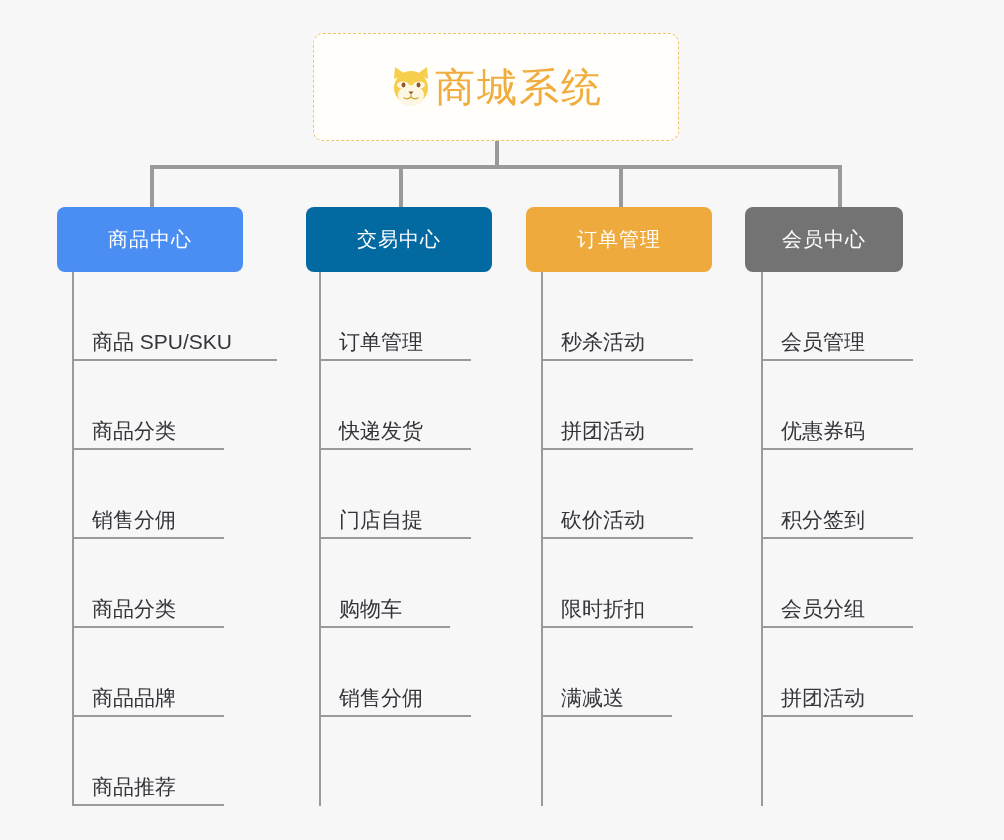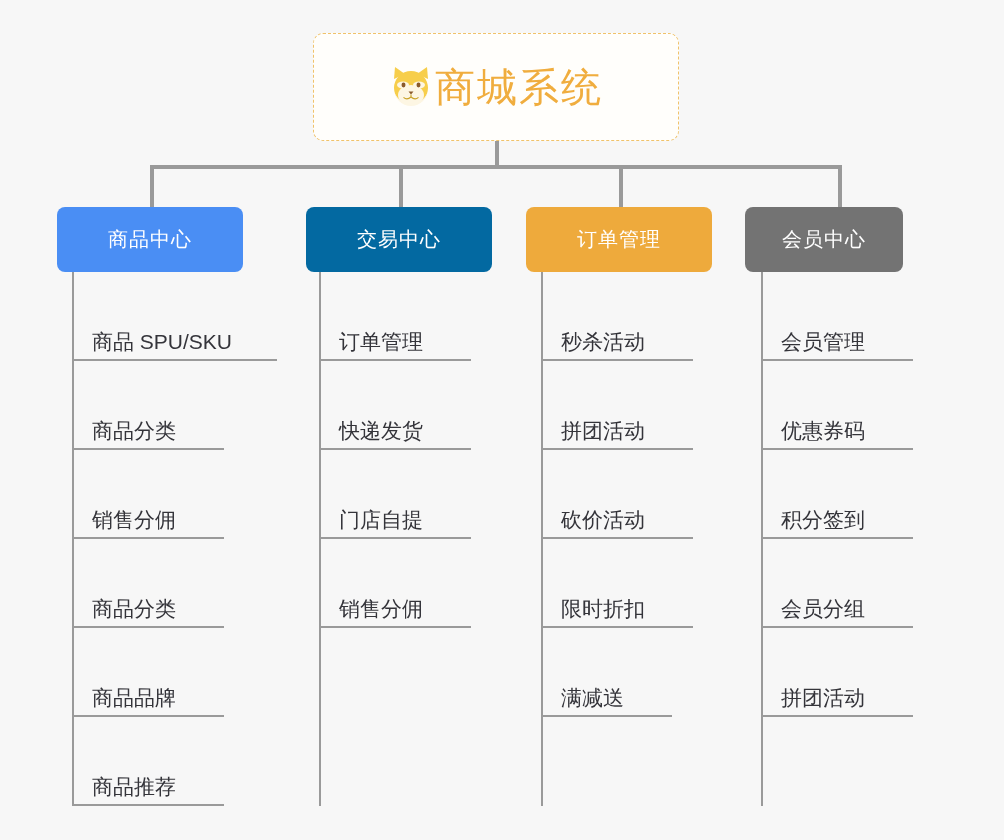--- a/index.html
+++ b/index.html
@@ -211,20 +211,24 @@
         </div>
         <div class="leaf-item">
           <span class="leaf-label">快递发货</span>
           <div class="leaf-rule" style="width: 152px; background: rgb(154, 154, 154);"></div>
         </div>
         <div class="leaf-item">
           <span class="leaf-label">门店自提</span>
           <div class="leaf-rule" style="width: 152px; background: rgb(154, 154, 154);"></div>
         </div>
         <div class="leaf-item">
+          <span class="leaf-label">购物车</span>
+          <div class="leaf-rule" style="width: 131px; background: rgb(154, 154, 154);"></div>
+        </div>
+        <div class="leaf-item">
           <span class="leaf-label">销售分佣</span>
           <div class="leaf-rule" style="width: 152px; background: rgb(154, 154, 154);"></div>
         </div>
       </div>
       <div class="conn conn-drop" style="left: 619px; background: rgb(154, 154, 154);"></div>
       <div class="cat-box" style="left: 526px; width: 186px; background: rgb(238, 170, 60);">
         <span>订单管理</span>
       </div>
       <div class="leaf-col" style="left: 541px;">
         <div class="leaf-spine" style="height: 534px; background: rgb(154, 154, 154);"></div>

